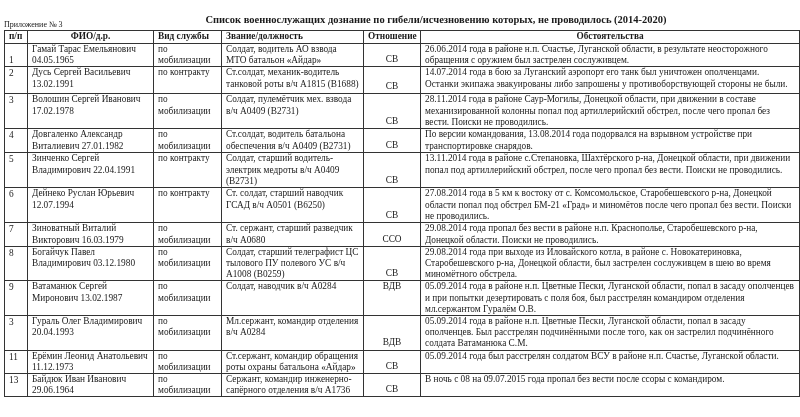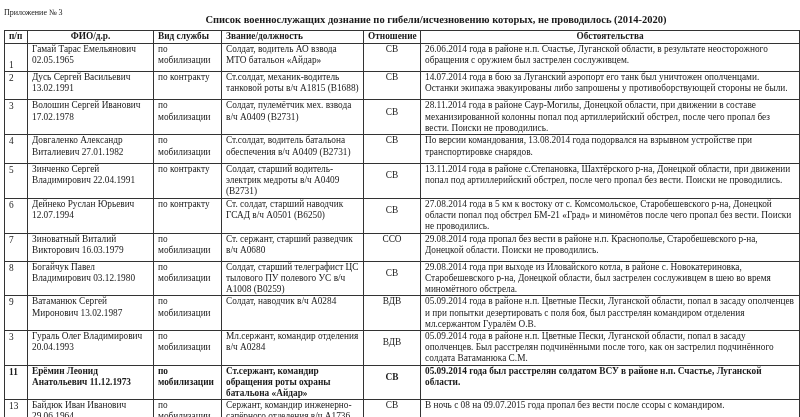--- a/index.html
+++ b/index.html
@@ -1,28 +1,28 @@
 <!DOCTYPE html>
 <html><head>
 <meta charset="utf-8">
 <style>
   html, body { margin: 0; padding: 0; background: #ffffff; }
   body { width: 800px; height: 417px; overflow: hidden; position: relative;
          font-family: "Liberation Serif", "DejaVu Serif", serif; color: #1a1a1a; }
-  .appendix { position: absolute; left: 4px; top: 8px; font-size: 8px; }
+  .appendix { position: absolute; left: 4px; top: 20px; font-size: 8px; }
   .title { position: absolute; left: 176px; top: 14px; width: 520px; text-align: center;
            font-size: 10.5px; font-weight: bold; }
   table { position: absolute; left: 4px; top: 30px; border-collapse: collapse;
           table-layout: fixed; width: 795px; font-size: 9.3px; line-height: 11.2px; }
   td, th { border: 1px solid #333; padding: 0 4px; vertical-align: top; overflow: hidden; }
   th { font-weight: bold; height: 12px; text-align: center; vertical-align: middle; border-radius: 6px; }
   th.left { text-align: left; }
   td.num { vertical-align: top; padding-top: 1px; }
   td.num.bottom { vertical-align: bottom; }
-  td.rel { text-align: center; vertical-align: bottom; padding-bottom: 16px; }
+  td.rel { text-align: center; vertical-align: bottom; padding-bottom: 1px; }
   td.rel.top { vertical-align: top; }
 </style>
 </head>
 <body>
 
 <div class="appendix">Приложение № 3</div>
 <div class="title">Список военнослужащих дознание по гибели/исчезновению которых, не проводилось (2014-2020)</div>
 
 <table>
   <colgroup>
@@ -39,21 +39,21 @@
       <th>ФИО/д.р.</th>
       <th class="left">Вид службы</th>
       <th class="left">Звание/должность</th>
       <th>Отношение</th>
       <th>Обстоятельства</th>
     </tr>
   </thead>
   <tbody id="tbody">
       <tr style="height: 23px;">
         <td class="num bottom">1</td>
-        <td>Гамай Тарас Емельянович 02.05.1965</td>
+        <td>Гамай Тарас Емельянович 04.05.1965</td>
         <td>по мобилизации</td>
         <td>Солдат, водитель АО взвода МТО батальон «Айдар»</td>
         <td class="rel">СВ</td>
         <td>26.06.2014 года в районе н.п. Счастье, Луганской области, в результате неосторожного обращения с оружием был застрелен сослуживцем.</td>
       </tr>
       <tr style="height: 27px;">
         <td class="num">2</td>
         <td>Дусь Сергей Васильевич 13.02.1991</td>
         <td>по контракту</td>
         <td>Ст.солдат, механик-водитель танковой роты в/ч А1815 (В1688)</td>
@@ -117,21 +117,21 @@
         <td>05.09.2014 года в районе н.п. Цветные Пески, Луганской области, попал в засаду ополченцев и при попытки дезертировать с поля боя, был расстрелян командиром отделения мл.сержантом Гуралём О.В.</td>
       </tr>
       <tr style="height: 34px;">
         <td class="num">3</td>
         <td>Гураль Олег Владимирович 20.04.1993</td>
         <td>по мобилизации</td>
         <td>Мл.сержант, командир отделения в/ч А0284</td>
         <td class="rel">ВДВ</td>
         <td>05.09.2014 года в районе н.п. Цветные Пески, Луганской области, попал в засаду ополченцев. Был расстрелян подчинёнными после того, как он застрелил подчинённого солдата Ватаманюка С.М.</td>
       </tr>
-      <tr style="height: 23px; font-weight: bold;">
+      <tr style="height: 23px;">
         <td class="num">11</td>
         <td>Ерёмин Леонид Анатольевич 11.12.1973</td>
         <td>по мобилизации</td>
         <td>Ст.сержант, командир обращения роты охраны батальона «Айдар»</td>
         <td class="rel">СВ</td>
         <td>05.09.2014 года был расстрелян солдатом ВСУ в районе н.п. Счастье, Луганской области.</td>
       </tr>
       <tr style="height: 22px;">
         <td class="num">13</td>
         <td>Байдюк Иван Иванович 29.06.1964</td>

